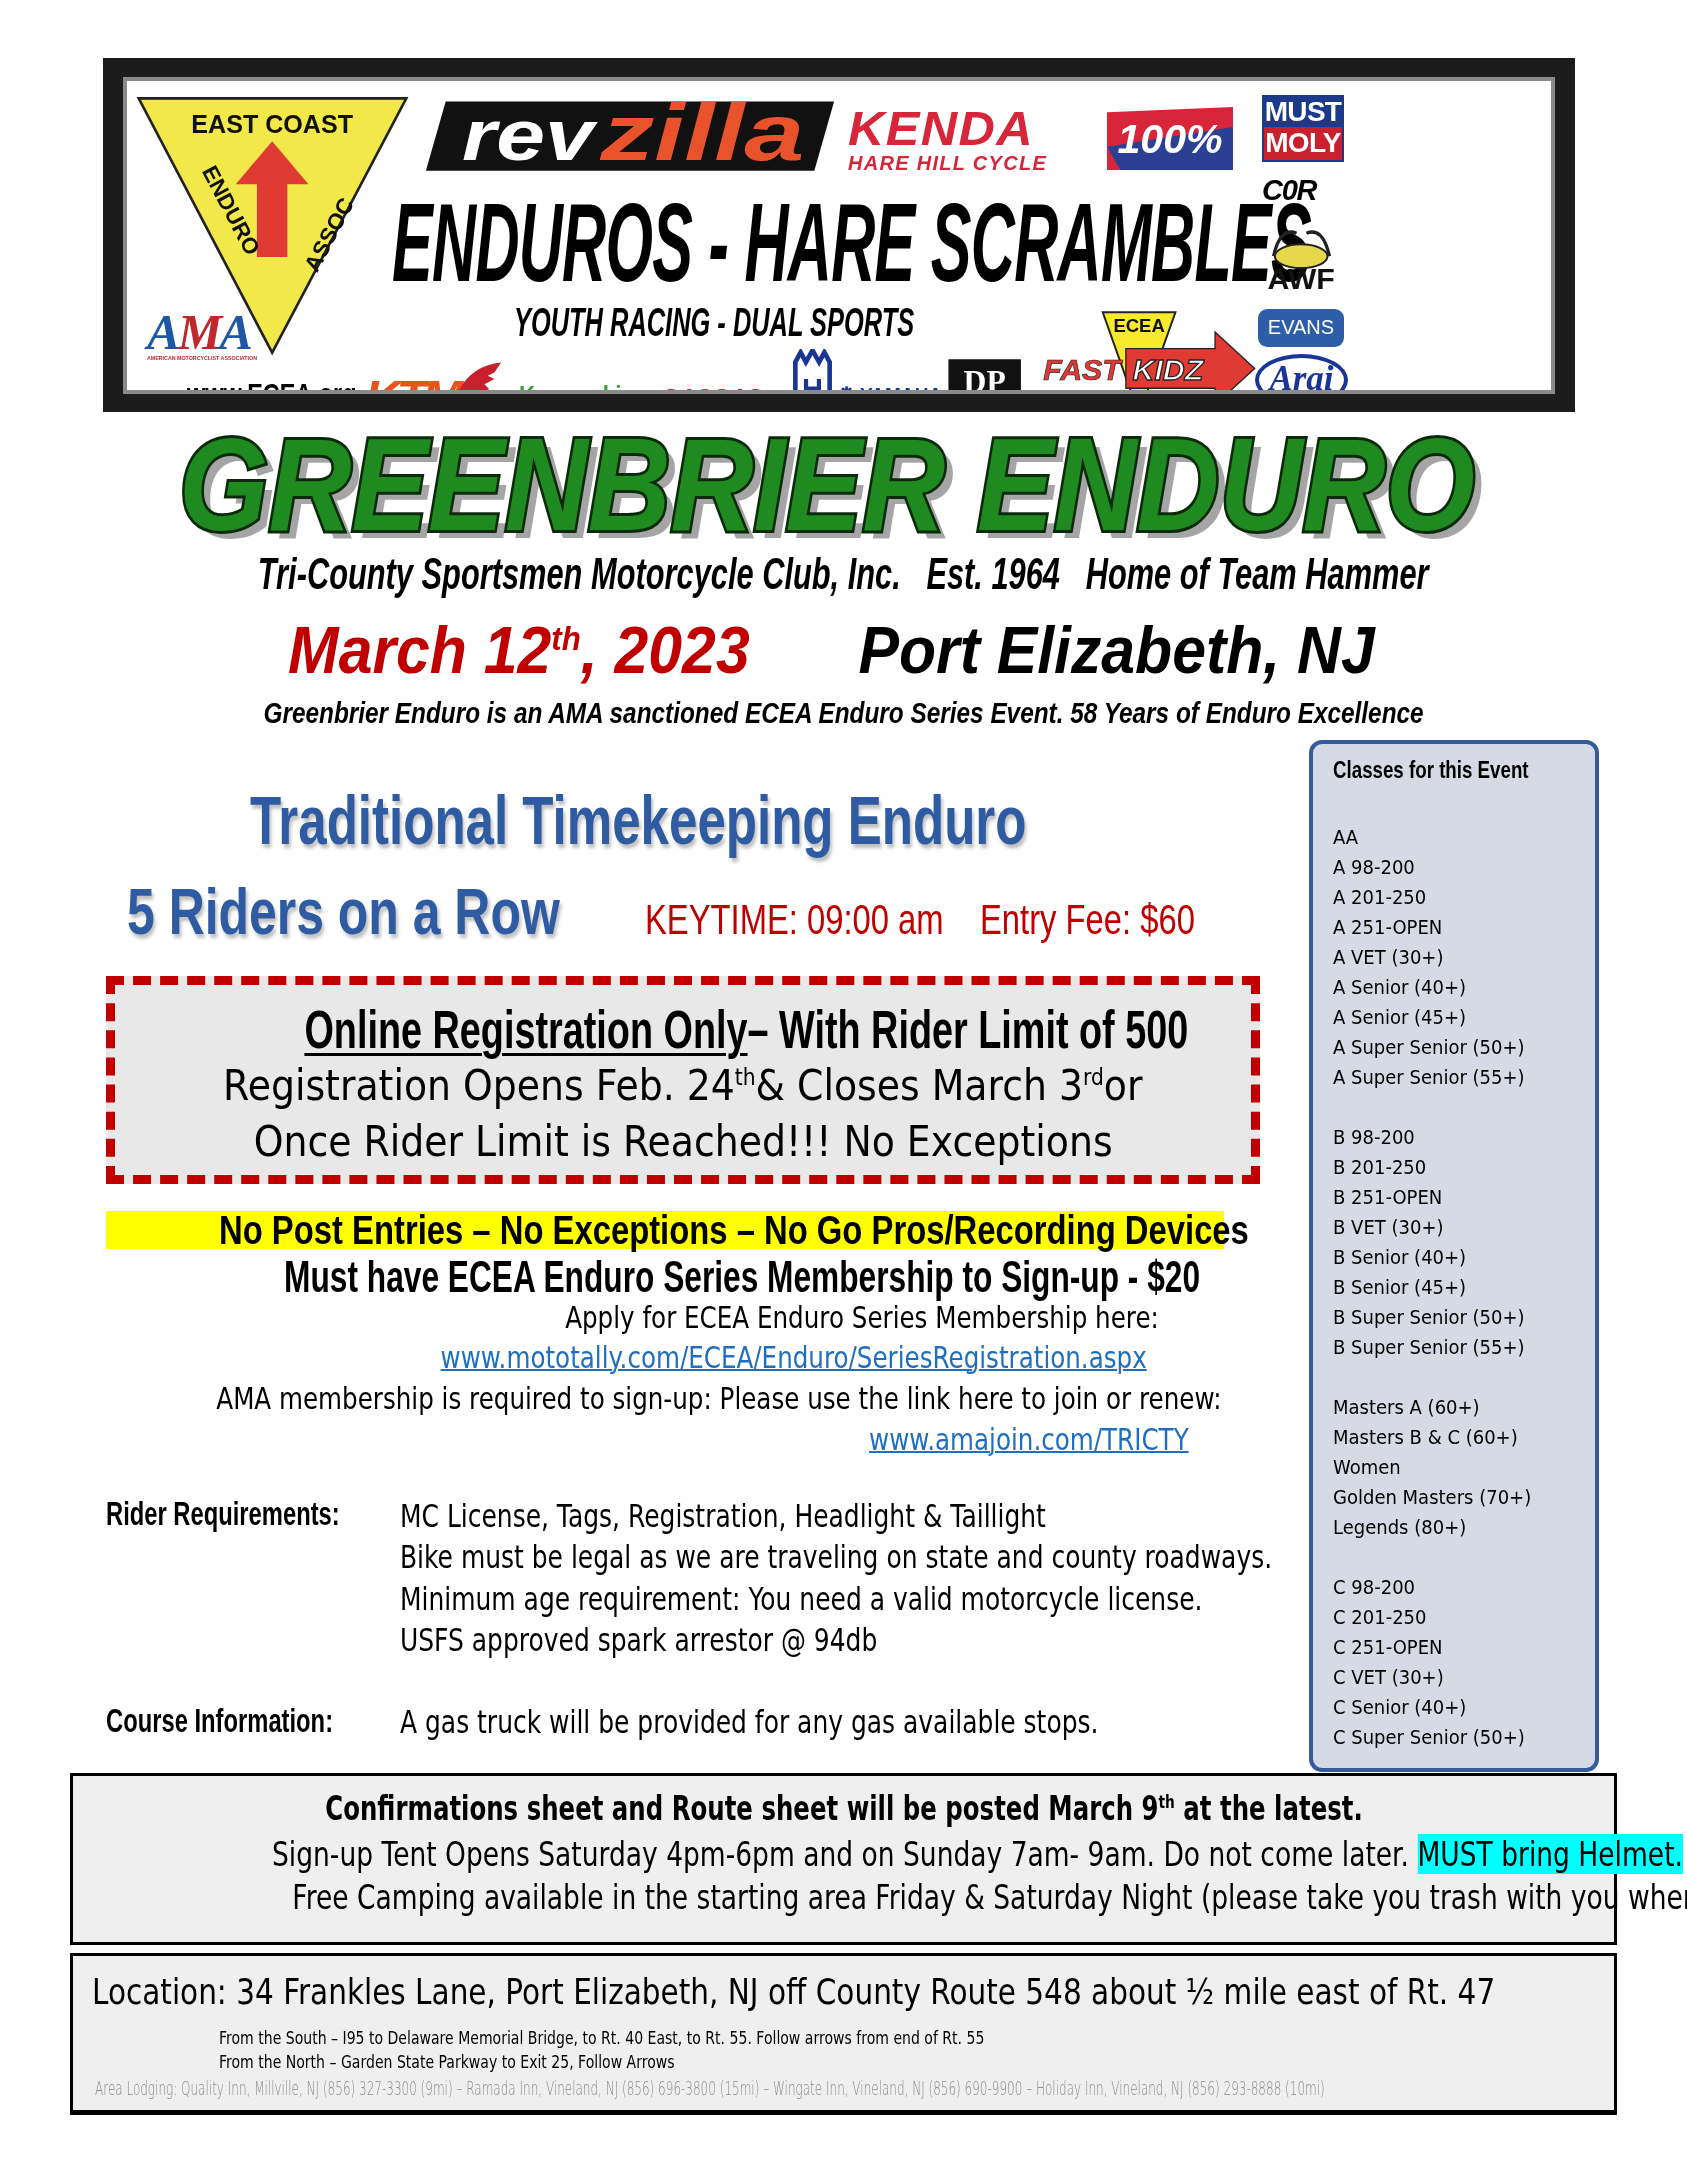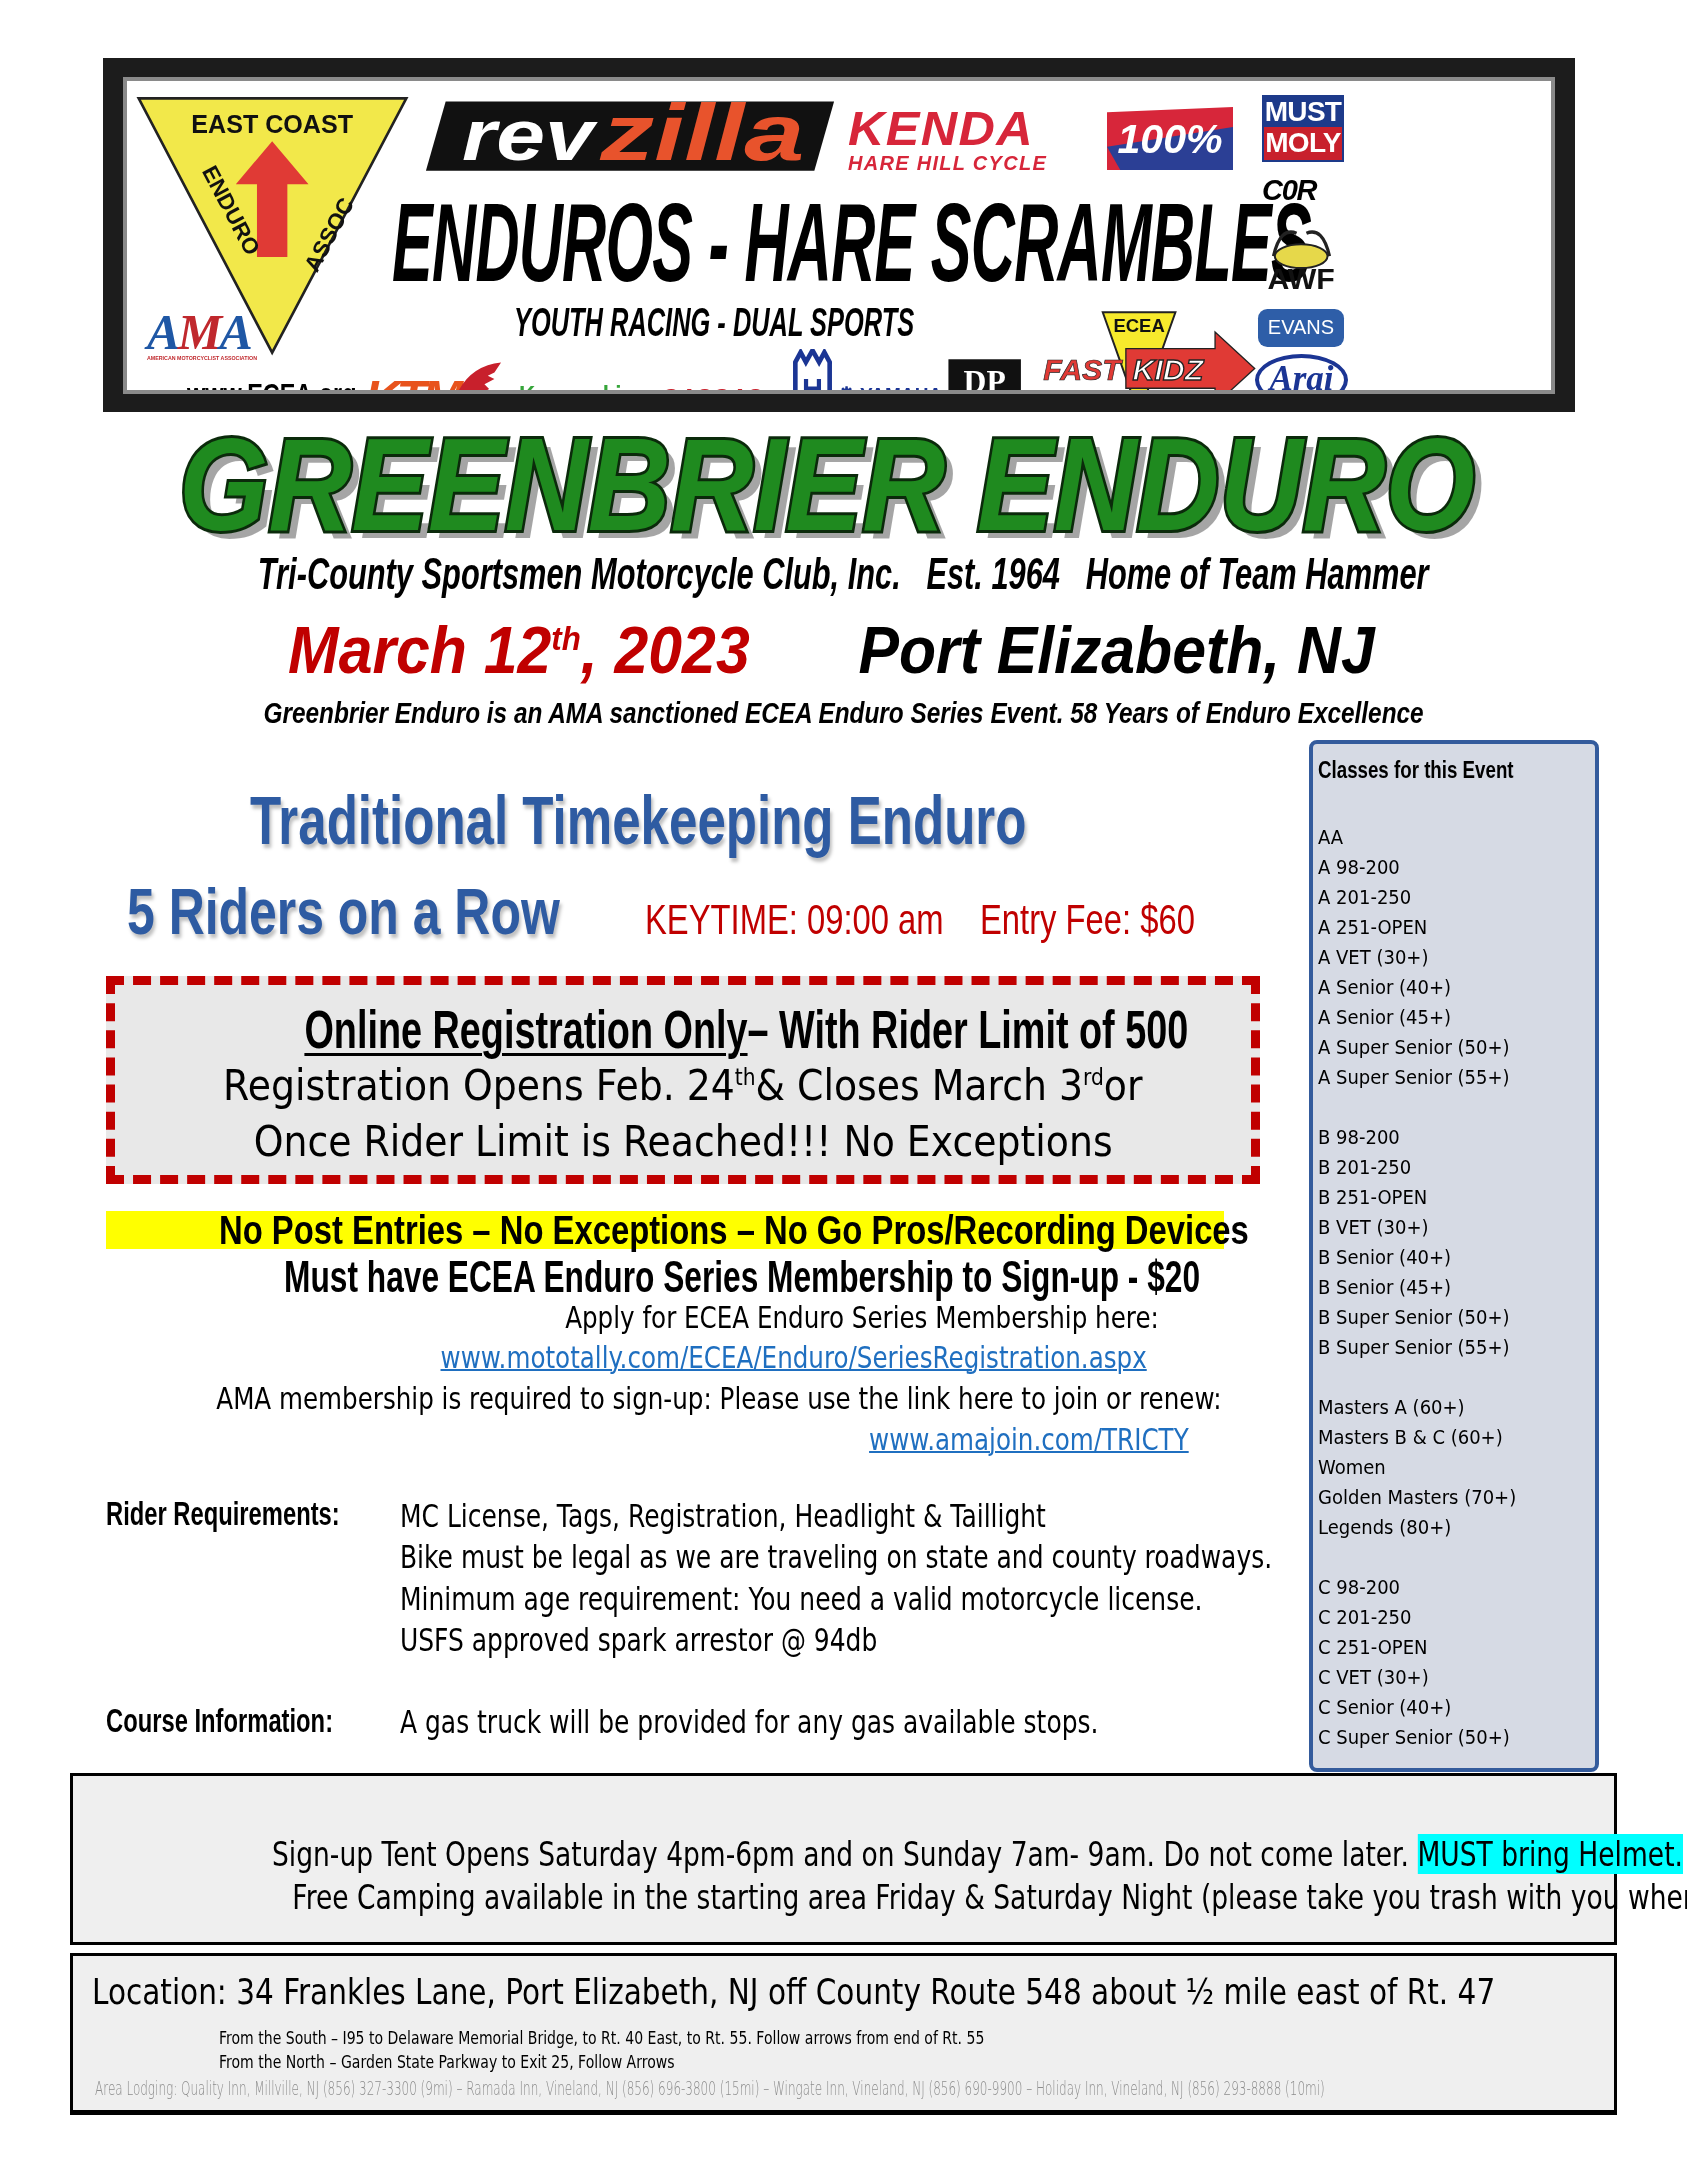--- a/index.html
+++ b/index.html
@@ -52,21 +52,21 @@
   #club { left: 0; width: 1687px; top: 549px; text-align: center; }
   #club span { font-size: 44px; font-weight: bold; font-style: italic; transform: scaleX(0.7); display: inline-block; white-space: pre; }
   #date-line { left: 0; width: 1665px; top: 612px; text-align: center; }
   #date-line span.d { color: #c00000; }
   #date-line span.w { font-size: 66px; font-weight: bold; font-style: italic; display: inline-block; transform: scaleX(0.92); }
   #date-line sup { font-size: 34px; vertical-align: top; line-height: 53px; }
   #sanction { left: 0; width: 1687px; top: 697px; text-align: center; }
   #sanction span { font-size: 29px; font-weight: bold; font-style: italic; display: inline-block; transform: scaleX(0.84); white-space: nowrap; }
 
   
-  #classes { left: 1309px; top: 740px; width: 290px; height: 1032px; background: #d6dae4; border: 4.6px solid #345b9c; border-radius: 8px; padding: 12px 0 0 5px; }
+  #classes { left: 1309px; top: 740px; width: 290px; height: 1032px; background: #d6dae4; border: 4.6px solid #345b9c; border-radius: 13px; padding: 12px 0 0 20px; }
   #classes-title { font-size: 24px; font-weight: bold; transform: scaleX(0.78); transform-origin: left; display: inline-block; white-space: nowrap; margin-bottom: 38px; }
   .class-item { font-family: "DejaVu Sans", sans-serif; font-size: 20px; line-height: 30px; white-space: nowrap; height: 30px; transform: scaleX(0.9); transform-origin: left; }
   .class-gap { height: 30px; }
 
   
   #traditional { left: 250px; top: 781px; }
   #traditional span { font-size: 69px; font-weight: bold; color: #2e5ba2; transform: scaleX(0.74); transform-origin: left; display: inline-block; white-space: nowrap; text-shadow: 2.6px 4px 4px rgba(0,0,0,0.25); }
   #riders { left: 127px; top: 875px; }
   #riders span { font-size: 64px; font-weight: bold; color: #2e5ba2; transform: scaleX(0.78); transform-origin: left; display: inline-block; white-space: nowrap; text-shadow: 2.6px 4px 4px rgba(0,0,0,0.25); }
   #keytime { left: 645px; top: 896px; }
@@ -273,20 +273,23 @@
 <div class="abs req-label" style="top:1495px">Rider Requirements:</div>
 <div class="abs req-text" style="top:1497px">MC License, Tags, Registration, Headlight &amp; Taillight</div>
 <div class="abs req-text" style="top:1538px">Bike must be legal as we are traveling on state and county roadways.</div>
 <div class="abs req-text" style="top:1580px">Minimum age requirement: You need a valid motorcycle license.</div>
 <div class="abs req-text" style="top:1621px">USFS approved spark arrestor @ 94db</div>
 
 <div class="abs req-label" style="top:1702px">Course Information:</div>
 <div class="abs req-text" style="top:1703px">A gas truck will be provided for any gas available stops.</div>
 
 <div id="info-box" class="abs">
+  <div id="info-l1" class="info-line">
+    <span class="t"><span>Confirmations sheet and Route sheet will be posted March 9</span><sup>th</sup><span> at the latest.</span></span>
+  </div>
   <div id="info-l2" class="info-line">
     <span class="t"><span>Sign-up Tent Opens Saturday 4pm-6pm and on Sunday 7am- 9am. Do not come later. </span><span class="helmet">MUST bring Helmet.</span></span>
   </div>
   <div id="info-l3" class="info-line"><span class="t">Free Camping available in the starting area Friday &amp; Saturday Night (please take you trash with you when you leave)</span></div>
 </div>
 
 <div id="loc-box" class="abs">
   <div id="loc-title">Location: 34 Frankles Lane, Port Elizabeth, NJ off County Route 548 about ½ mile east of Rt. 47</div>
   <div id="loc-south" class="loc-dir">From the South – I95 to Delaware Memorial Bridge, to Rt. 40 East, to Rt. 55. Follow arrows from end of Rt. 55</div>
   <div id="loc-north" class="loc-dir">From the North – Garden State Parkway to Exit 25, Follow Arrows</div>

